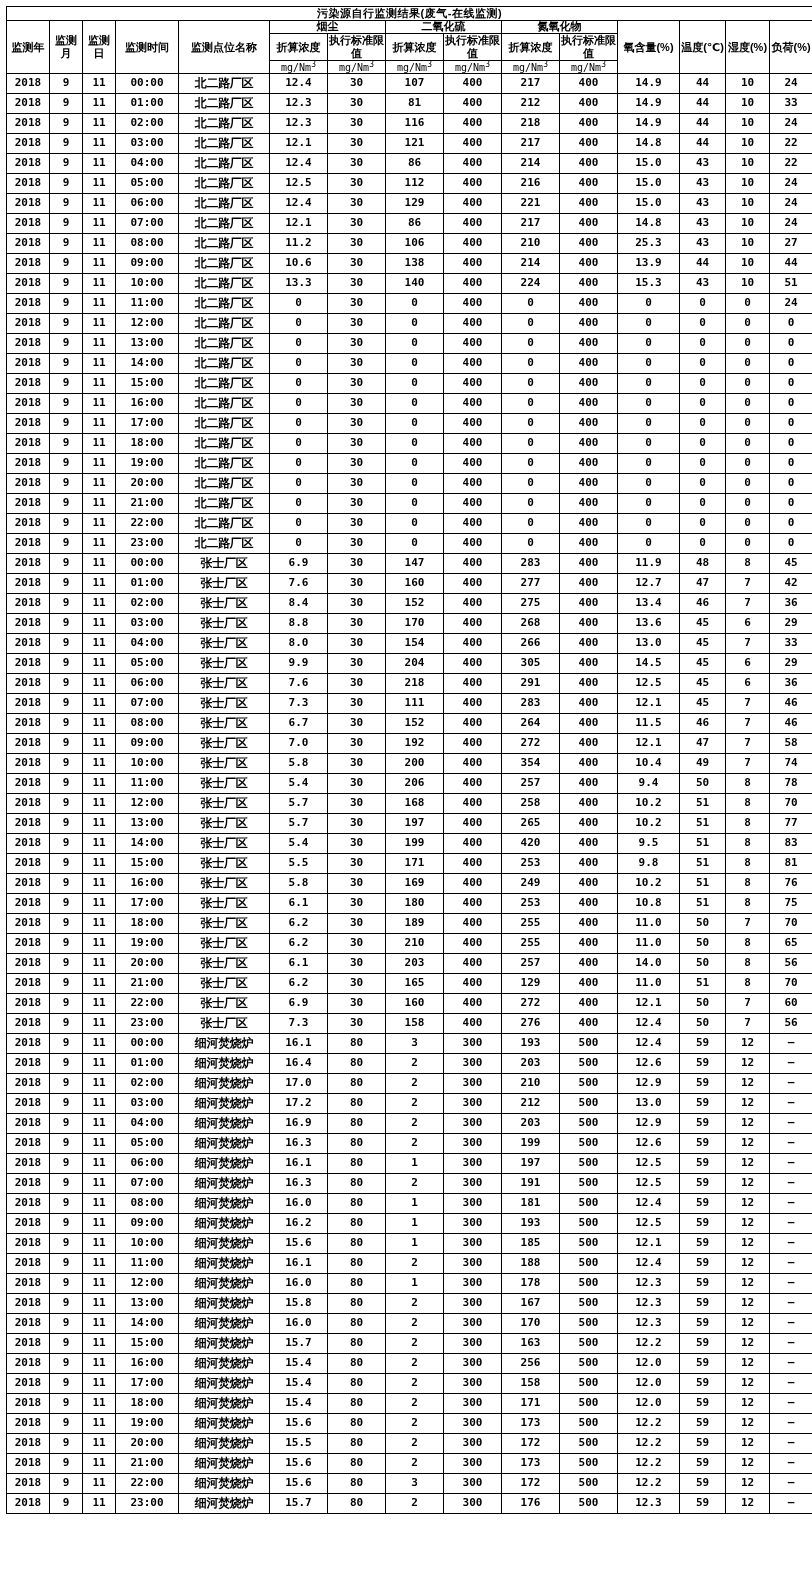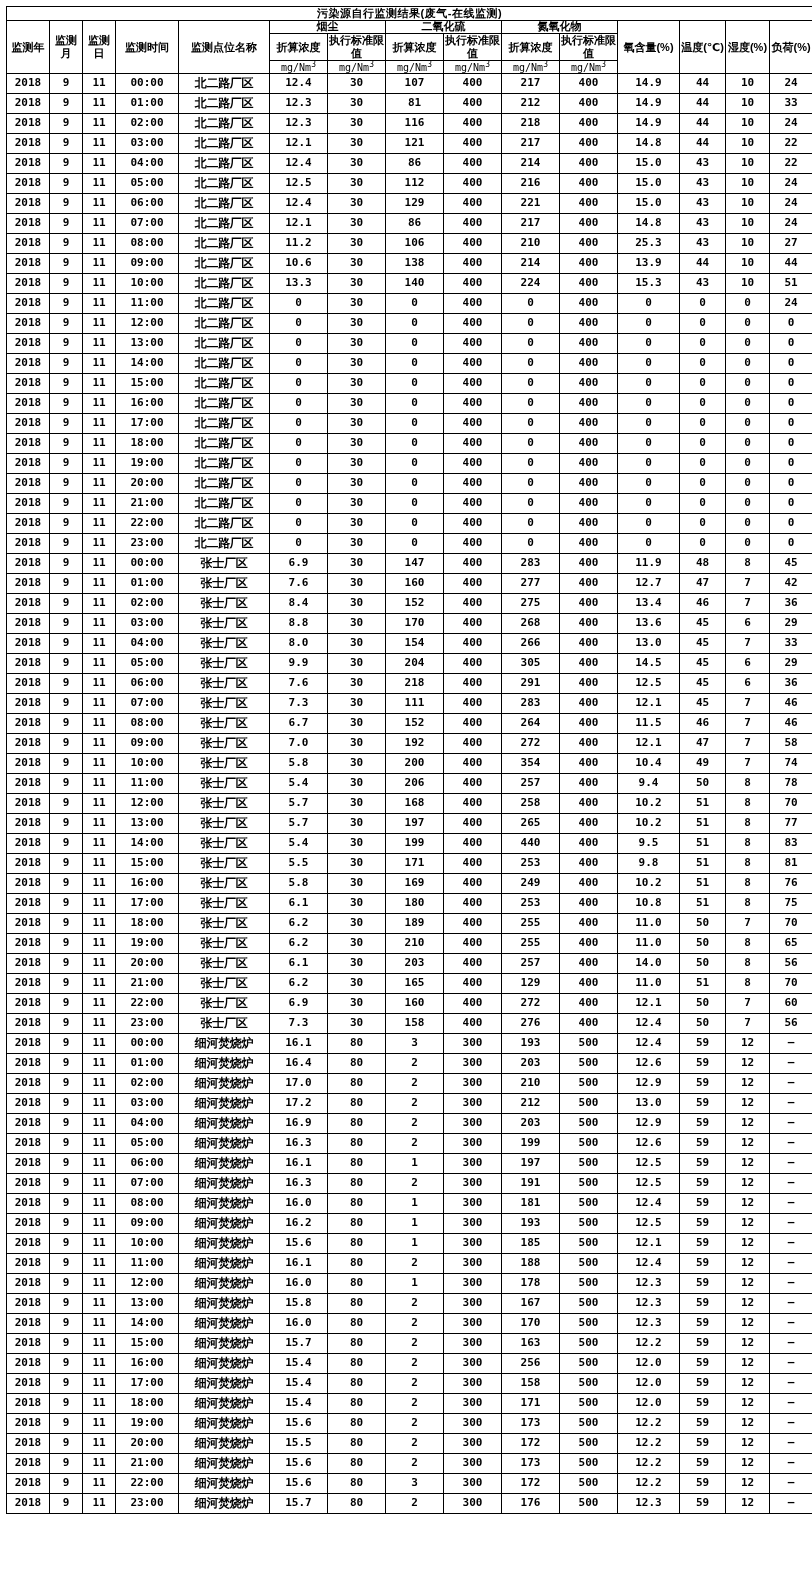--- a/index.html
+++ b/index.html
@@ -811,21 +811,21 @@
         <tr>
           <td>2018</td>
           <td>9</td>
           <td>11</td>
           <td class="time">14:00</td>
           <td class="cn">张士厂区</td>
           <td>5.4</td>
           <td>30</td>
           <td>199</td>
           <td>400</td>
-          <td>440</td>
+          <td>420</td>
           <td>400</td>
           <td>9.5</td>
           <td>51</td>
           <td>8</td>
           <td>83</td>
         </tr>
         <tr>
           <td>2018</td>
           <td>9</td>
           <td>11</td>

